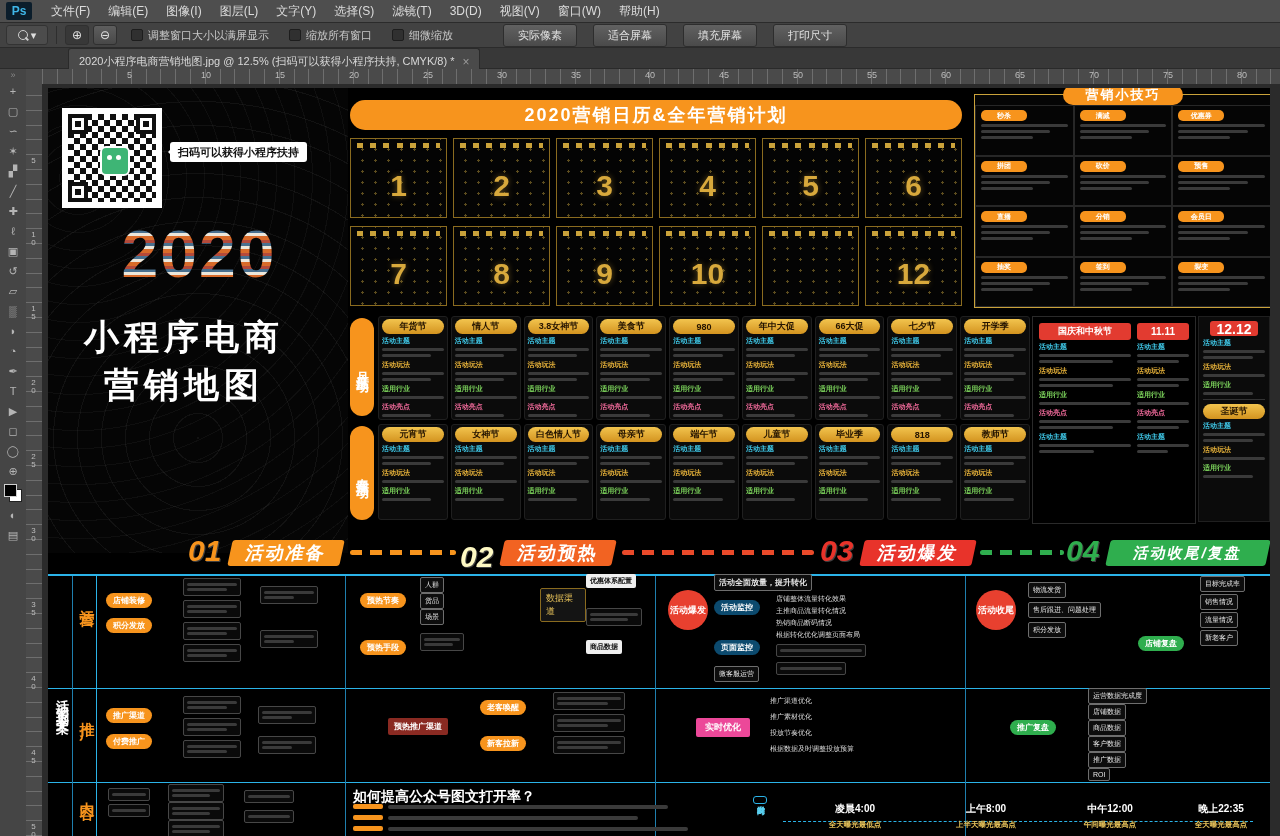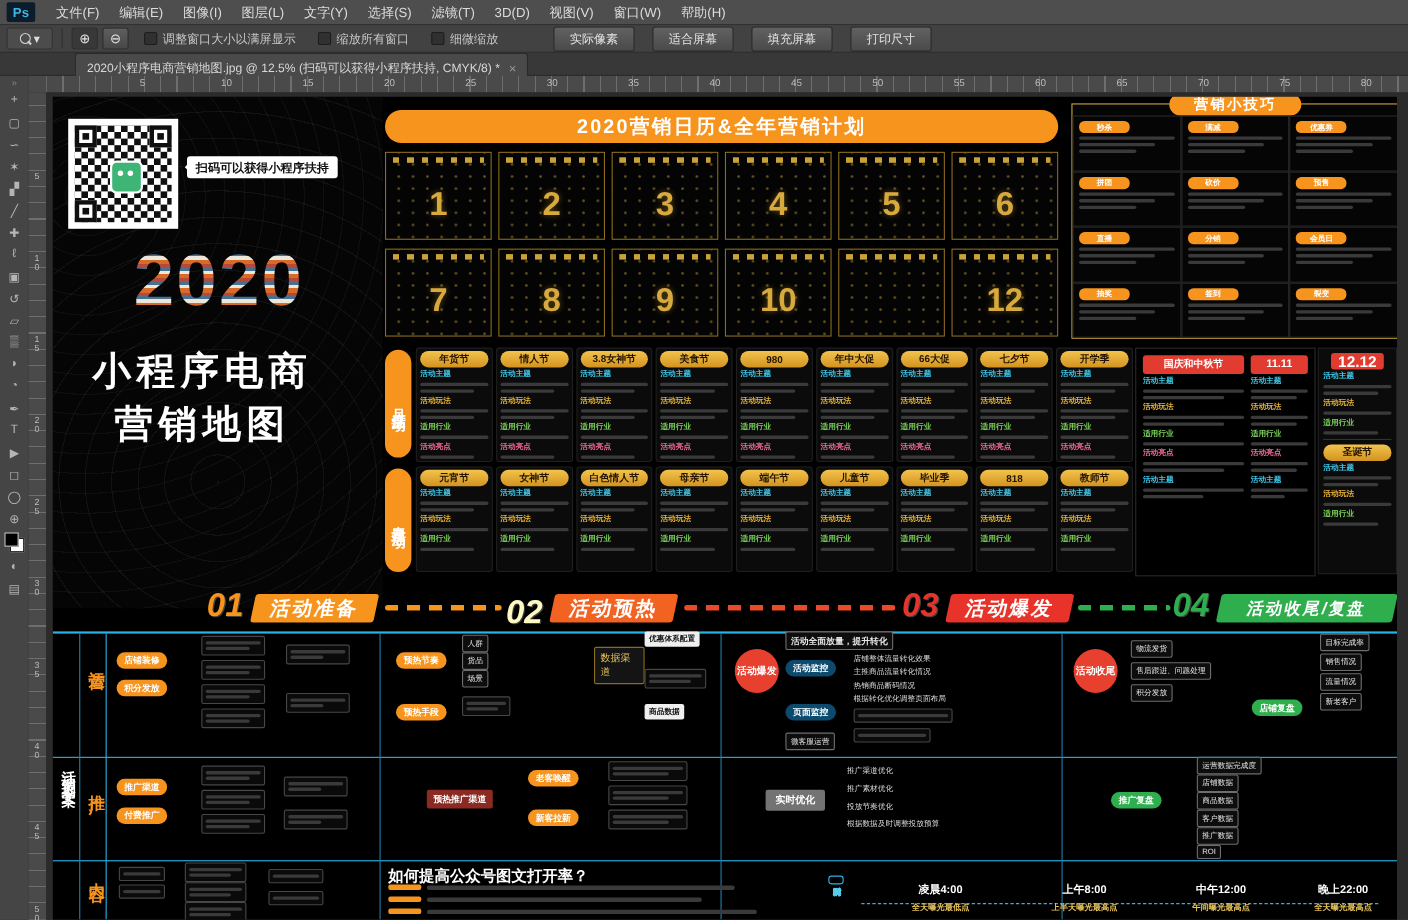--- a/index.html
+++ b/index.html
@@ -108,21 +108,21 @@
     padding:2px 7px;white-space:nowrap;}
   .gpill{position:absolute;background:#2fae4e;color:#fff;border-radius:8px;font-size:8px;font-weight:bold;
     padding:2px 7px;white-space:nowrap;}
   .nbox{position:absolute;border:1px solid #6e6e6e;background:#0d0d0d;color:#e6e6e6;font-size:7px;
     padding:2px 4px;border-radius:2px;white-space:nowrap;}
   .wboxx{position:absolute;background:#efefef;color:#151515;font-size:7px;font-weight:bold;
     padding:2px 4px;border-radius:2px;white-space:nowrap;}
   .dkbox{position:absolute;background:#141414;border:1px solid #8a6b1f;color:#e8c35a;font-size:9px;font-weight:normal;
     padding:3px 5px;border-radius:2px;width:34px;}
   .drbox{position:absolute;background:#8a2a22;color:#fff;font-size:8px;font-weight:bold;padding:3px 6px;border-radius:2px;white-space:nowrap;}
-  .rbox{position:absolute;background:#737373;color:#fff;font-size:9px;font-weight:900;padding:3px 9px;border-radius:2px;white-space:nowrap;}
+  .rbox{position:absolute;background:#ec4899;color:#fff;font-size:9px;font-weight:900;padding:3px 9px;border-radius:2px;white-space:nowrap;}
   .rcir{position:absolute;width:40px;height:40px;border-radius:50%;background:#e8402f;color:#fff;font-size:9px;
     font-weight:900;display:flex;align-items:center;justify-content:center;text-align:center;line-height:11px;}
   .titem{position:absolute;color:#ddd;font-size:7px;white-space:nowrap;}
   .barbox{position:absolute;border:1px solid #474747;background:#0a0a0a;border-radius:2px;padding:2px 3px;box-sizing:border-box;}
   .barbox .bar{margin:2px 0;}
   .leadrow{position:absolute;display:flex;align-items:center;gap:5px;}
   .lead{width:30px;height:5px;background:#f7941d;border-radius:2px;}
   .lbar{height:4px;background:#3a3a3a;border-radius:2px;}
   .tpoint{position:absolute;width:100px;text-align:center;}
   .tpoint .tt{color:#fff;font-weight:900;font-size:10px;}
@@ -1014,19 +1014,19 @@
         </div>
       <div class="tpoint" style="left:888px;top:714px">
         <div class="tt">上午8:00</div>
           <div class="tn">上半天曝光最高点</div>
         </div>
       <div class="tpoint" style="left:1012px;top:714px">
         <div class="tt">中午12:00</div>
           <div class="tn">午间曝光最高点</div>
         </div>
       <div class="tpoint" style="left:1128px;top:714px;width:90px">
-        <div class="tt">晚上22:00</div>
+        <div class="tt">晚上22:35</div>
           <div class="tn">全天曝光最高点</div>
         </div>
 
     </div>
   </div>
 </div>
 
 </body></html>

